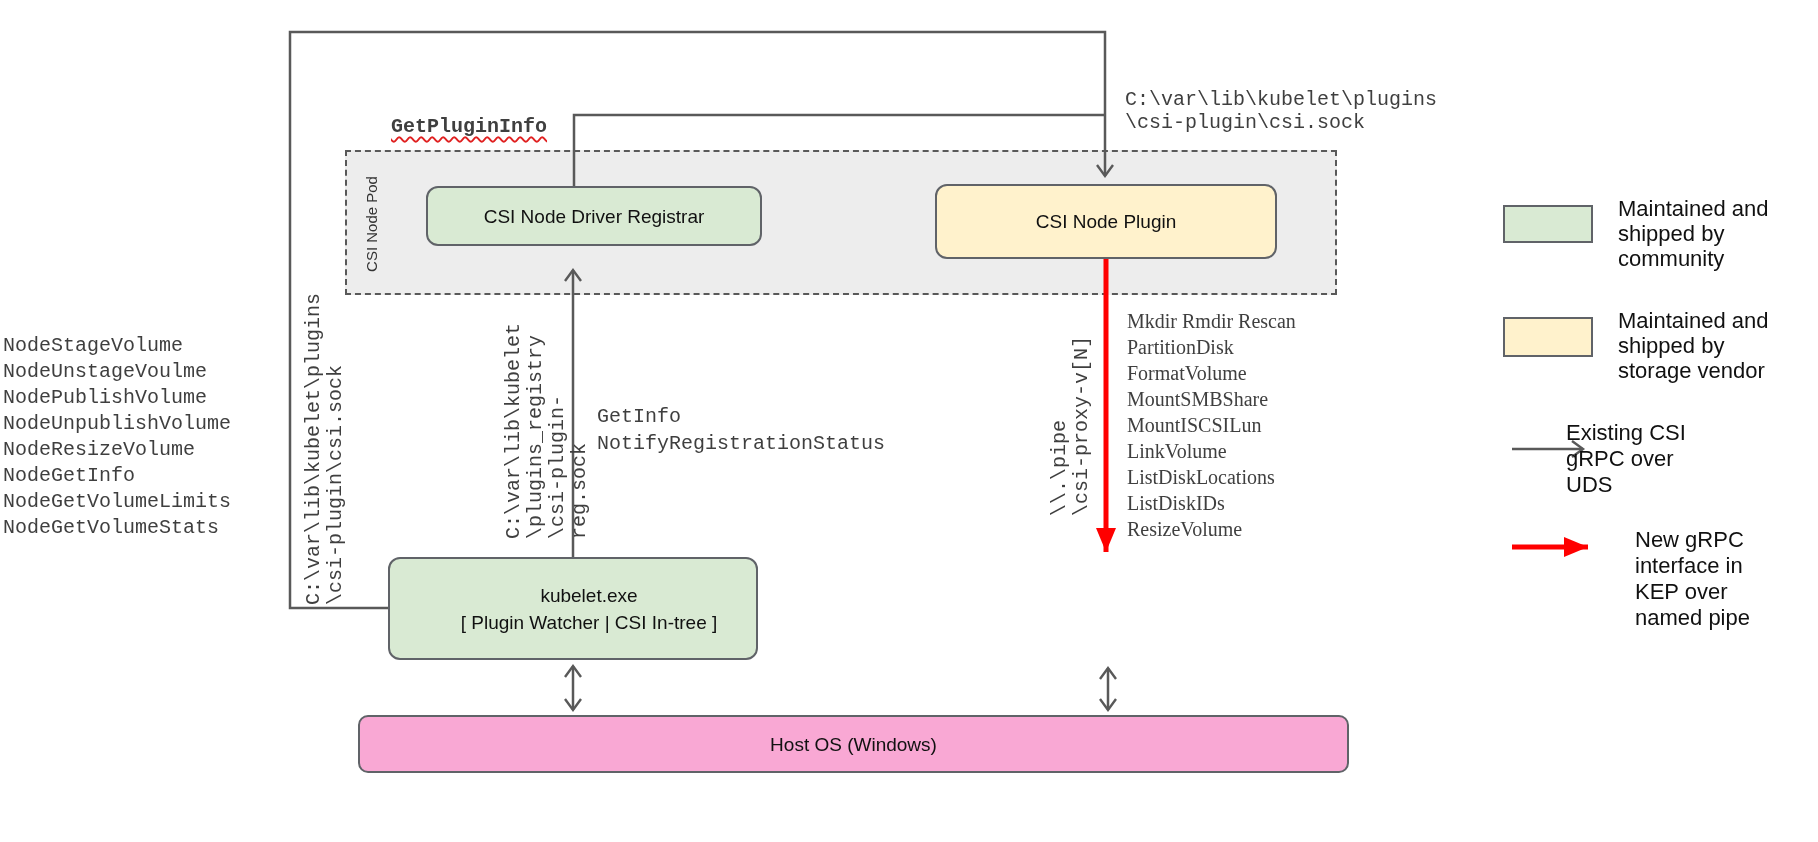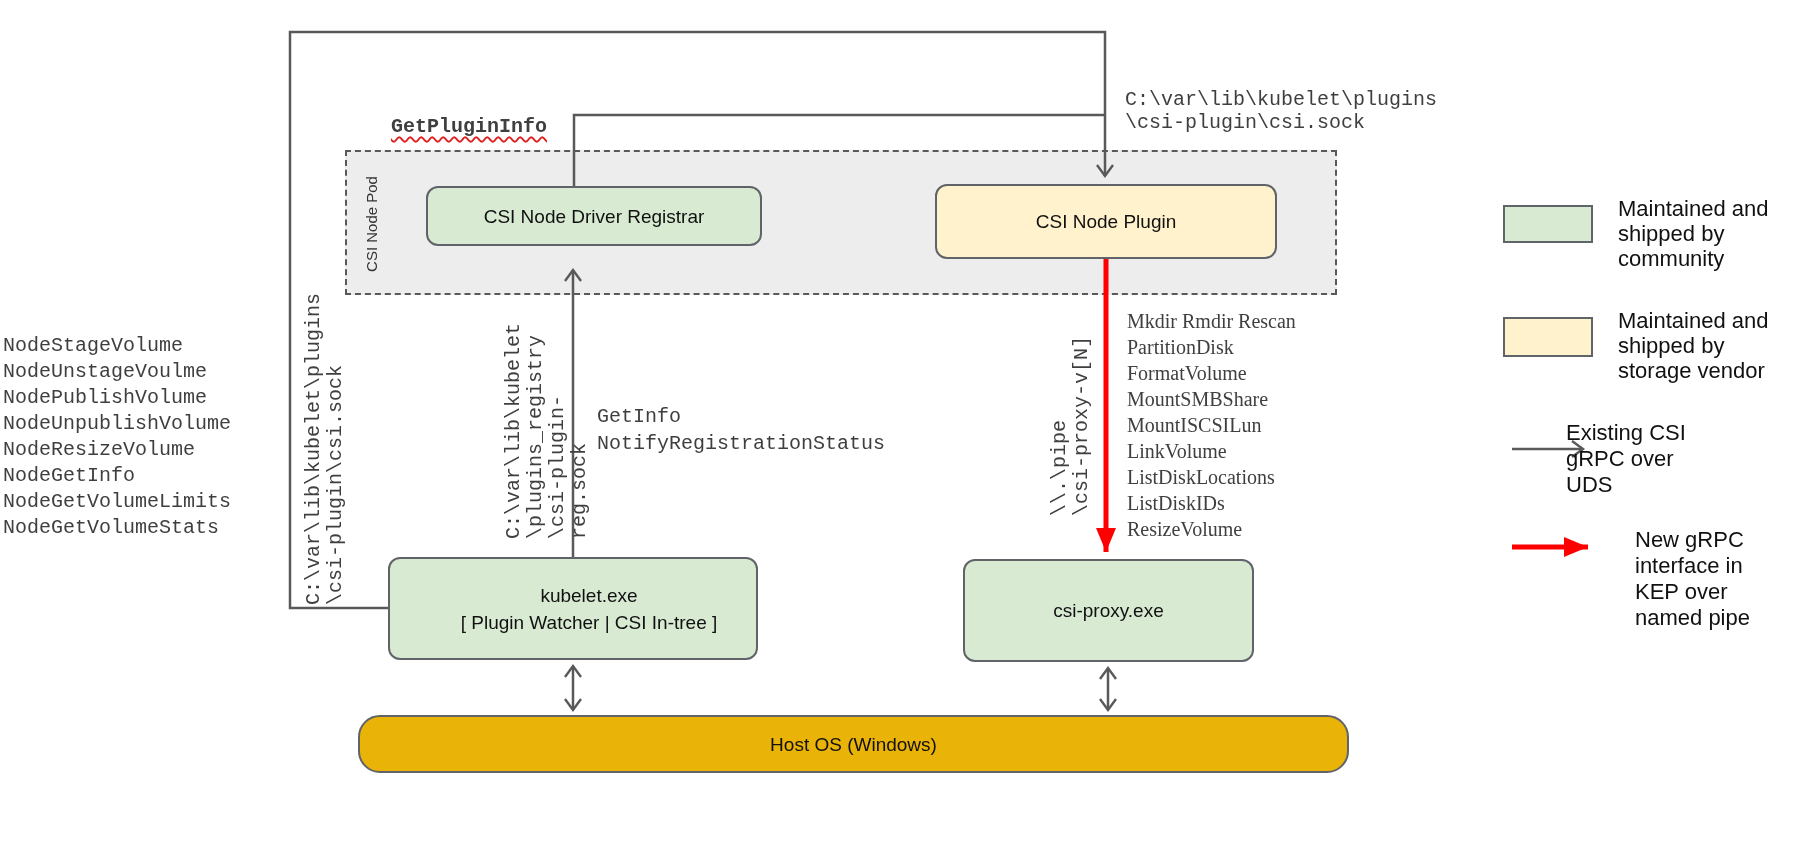--- a/index.html
+++ b/index.html
@@ -16,21 +16,21 @@
     background:#ededed;border:2px dashed #595959;box-sizing:border-box;
   }
   
   .node{
     display:flex;align-items:center;justify-content:center;text-align:center;
     border:2px solid #606368;border-radius:12px;box-sizing:border-box;
     font-size:19px;line-height:27px;white-space:pre-line;
   }
   .green{background:#d9ead3;}
   .yellow{background:#fff2cc;}
-  .blue{background:#eab308;border-radius:22px;}
+  .blue{background:#f9a8d4;border-radius:10px;}
 
   .registrar{left:426px;top:186px;width:336px;height:60px;}
   .plugin{left:935px;top:184px;width:342px;height:75px;}
   .kubelet{left:388px;top:557px;width:370px;height:103px;padding-left:32px;}
   .csiproxy{left:963px;top:559px;width:291px;height:103px;}
   .hostos{left:358px;top:715px;width:991px;height:58px;}
 
   
   .mono{
     font-family:"Liberation Mono",monospace;font-size:20px;line-height:26px;
@@ -111,23 +111,20 @@
 
   <div class="abs node yellow plugin">
     <span>CSI Node Plugin</span>
   </div>
 
   <div class="abs node green kubelet">
     <span>kubelet.exe
 [ Plugin Watcher | CSI In-tree ]</span>
   </div>
 
-  <div class="abs node green csiproxy">
-    <span>csi-proxy.exe</span>
-  </div>
 
   <div class="abs node blue hostos">
     <span>Host OS (Windows)</span>
   </div>
 
   <div class="abs mono gpi">GetPluginInfo</div>
 
   <div class="abs mono socktop">C:\var\lib\kubelet\plugins
 \csi-plugin\csi.sock</div>
 

